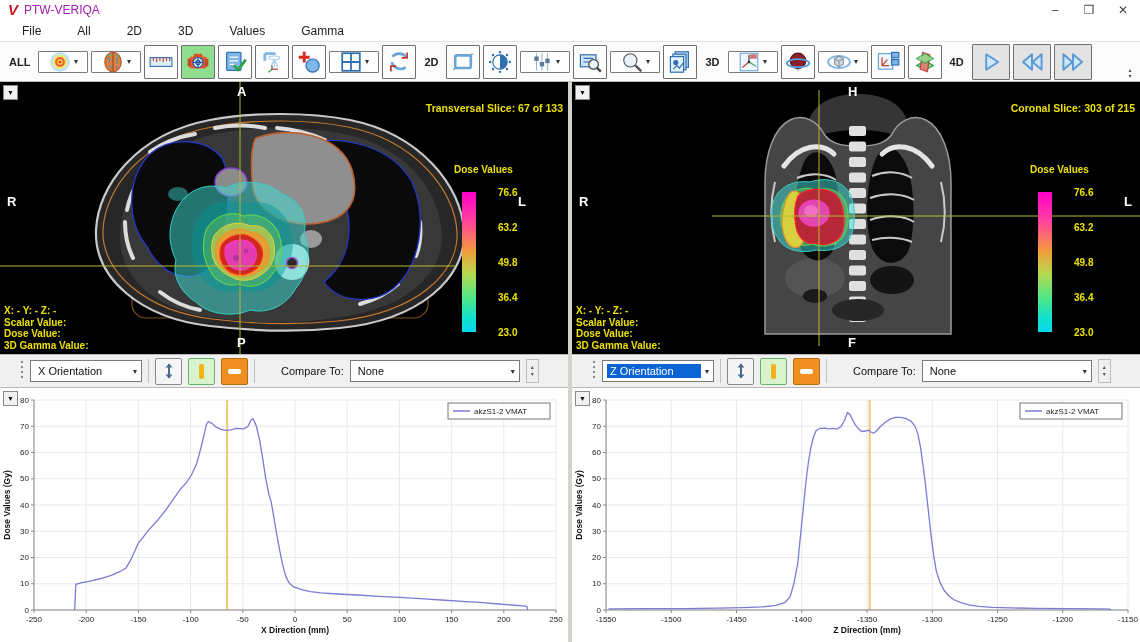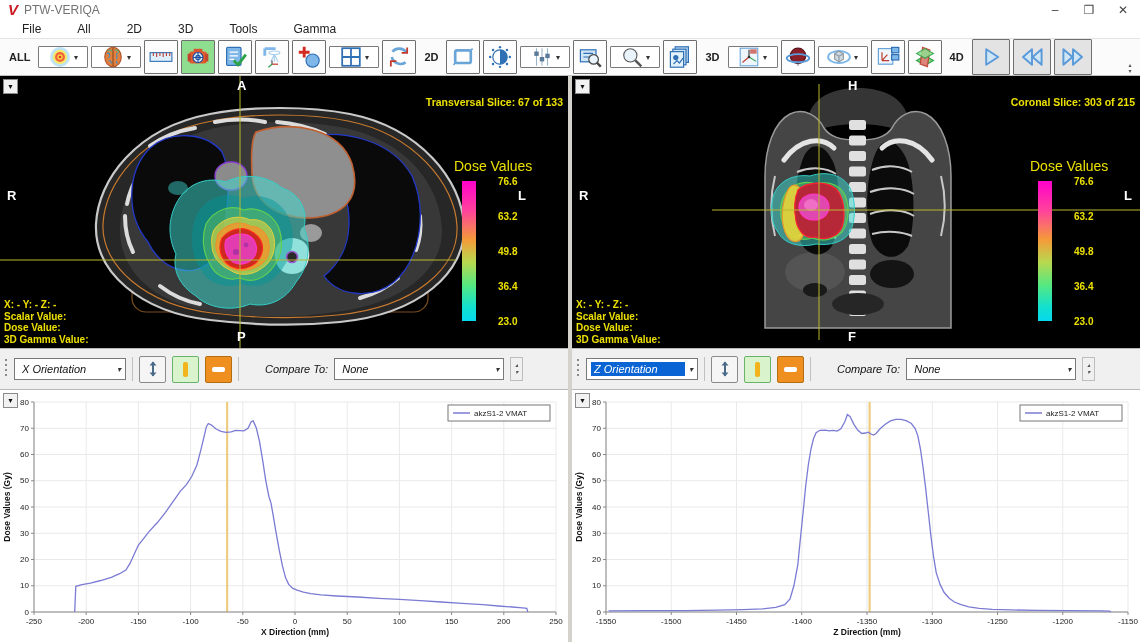--- a/index.html
+++ b/index.html
@@ -3,21 +3,21 @@
 <meta charset="utf-8">
 <style>
   * { margin:0; padding:0; box-sizing:border-box; }
   html,body { width:1140px; height:642px; overflow:hidden; background:#fff;
     font-family:"Liberation Sans", sans-serif; }
   .app { width:1140px; height:642px; display:flex; flex-direction:column; background:#fff; }
 
   
   .titlebar { height:20px; display:flex; align-items:center; padding-left:8px; background:#fff; }
   .logo-v { color:#cc1620; font-weight:bold; font-style:italic; font-size:15px; line-height:14px; margin-right:6px; }
-  .win-title { font-size:12px; color:#737373; }
+  .win-title { font-size:12px; color:#a21caf; }
   .win-btns { margin-left:auto; display:flex; }
   .win-btn { width:34px; height:20px; text-align:center; font-size:12px; color:#444; line-height:20px; cursor:default; }
 
   
   .menubar { height:22px; display:flex; align-items:center; background:#fff; font-size:12px; color:#222; }
   .menu-item { padding:2px 0; margin-right:36px; }
   .menu-item:first-child { margin-left:22px; }
 
   
   .toolbar { height:42px; display:flex; align-items:center; padding:0 4px; background:#fbfbfb;
@@ -38,29 +38,29 @@
   .panel-divider { width:4px; background:#d4d2cc; }
 
   
   .viewport { position:relative; height:272px; background:#000; overflow:hidden; }
   .vp-dd { position:absolute; left:3px; top:3px; width:15px; height:15px; background:#f2f2f2;
     border:1px solid #8a8a8a; font-size:7px; color:#111; text-align:center; line-height:14px; z-index:5; }
   .slice-label { position:absolute; right:5px; top:2px; color:#ece000; font-size:10.5px; font-weight:bold; z-index:4;margin-top:18px; }
   .orient { position:absolute; color:#fff; font-size:13px; font-weight:bold; z-index:4; }
   .status { position:absolute; left:4px; bottom:3px; color:#ece000; font-size:10px; font-weight:bold; line-height:11.5px; z-index:4;margin-top:32px; }
   .colorbar { position:absolute; z-index:4; }
-  .cb-title { color:#ece000; font-size:14px; font-weight:normal; margin-bottom:7px; }
+  .cb-title { color:#ece000; font-size:10px; font-weight:bold; margin-bottom:17px; }
   .cb-body { position:relative; margin-left:8px; }
   .cb-bar { width:14px; height:140px; }
   .cb-tick { position:absolute; left:36px; color:#ece000; font-size:10px; font-weight:bold; transform:translateY(-50%); white-space:nowrap; }
   .ct-svg { position:absolute; inset:0; }
 
   
-  .ctrlrow { height:42px; background:#f0f0f0; border-top:1px solid #b8b8b8; border-bottom:1px solid #b8b8b8;
-    display:flex; align-items:center; padding:0 4px; gap:6px;font-style:italic; }
+  .ctrlrow { height:34px; background:#f0f0f0; border-top:1px solid #b8b8b8; border-bottom:1px solid #b8b8b8;
+    display:flex; align-items:center; padding:0 20px; gap:6px; }
   .drag-dots { width:4px; height:20px; background-image:repeating-linear-gradient(#8a8a8a 0 2px, transparent 2px 5px);
     background-size:2px 100%; background-repeat:no-repeat; background-position:1px 0; }
   .combo { height:22px; background:#fff; border:1px solid #7a7a7a; display:flex; align-items:center;
     font-size:11px; color:#111; padding:0 4px; }
   .combo .ctext { flex:1; padding:1px 3px; }
   .combo .ctext.sel { background:#0a64d4; color:#fff; }
   .combo.orient-combo { width:112px; }
   .combo.none-combo { width:170px; }
   .combo .carr { font-size:8px; color:#333; margin-left:4px; }
   .vsep { width:1px; height:24px; background:#c0c0c0; }
@@ -92,21 +92,21 @@
       <span class="win-btn">❐</span>
       <span class="win-btn">✕</span>
     </div>
   </div>
 
   <div class="menubar">
     <span class="menu-item">File</span>
     <span class="menu-item">All</span>
     <span class="menu-item">2D</span>
     <span class="menu-item">3D</span>
-    <span class="menu-item">Tools</span>
+    <span class="menu-item">Values</span>
     <span class="menu-item">Gamma</span>
   </div>
 
   <div class="toolbar">
     <span class="grp-label">ALL</span>
 
     <div class="tb-btn combo">
       <svg width="22" height="22" viewBox="0 0 20 20">
           <circle cx="10" cy="10" r="9" fill="#bfe3f7"></circle>
           <circle cx="10" cy="10" r="6.5" fill="#f7e96a"></circle>

